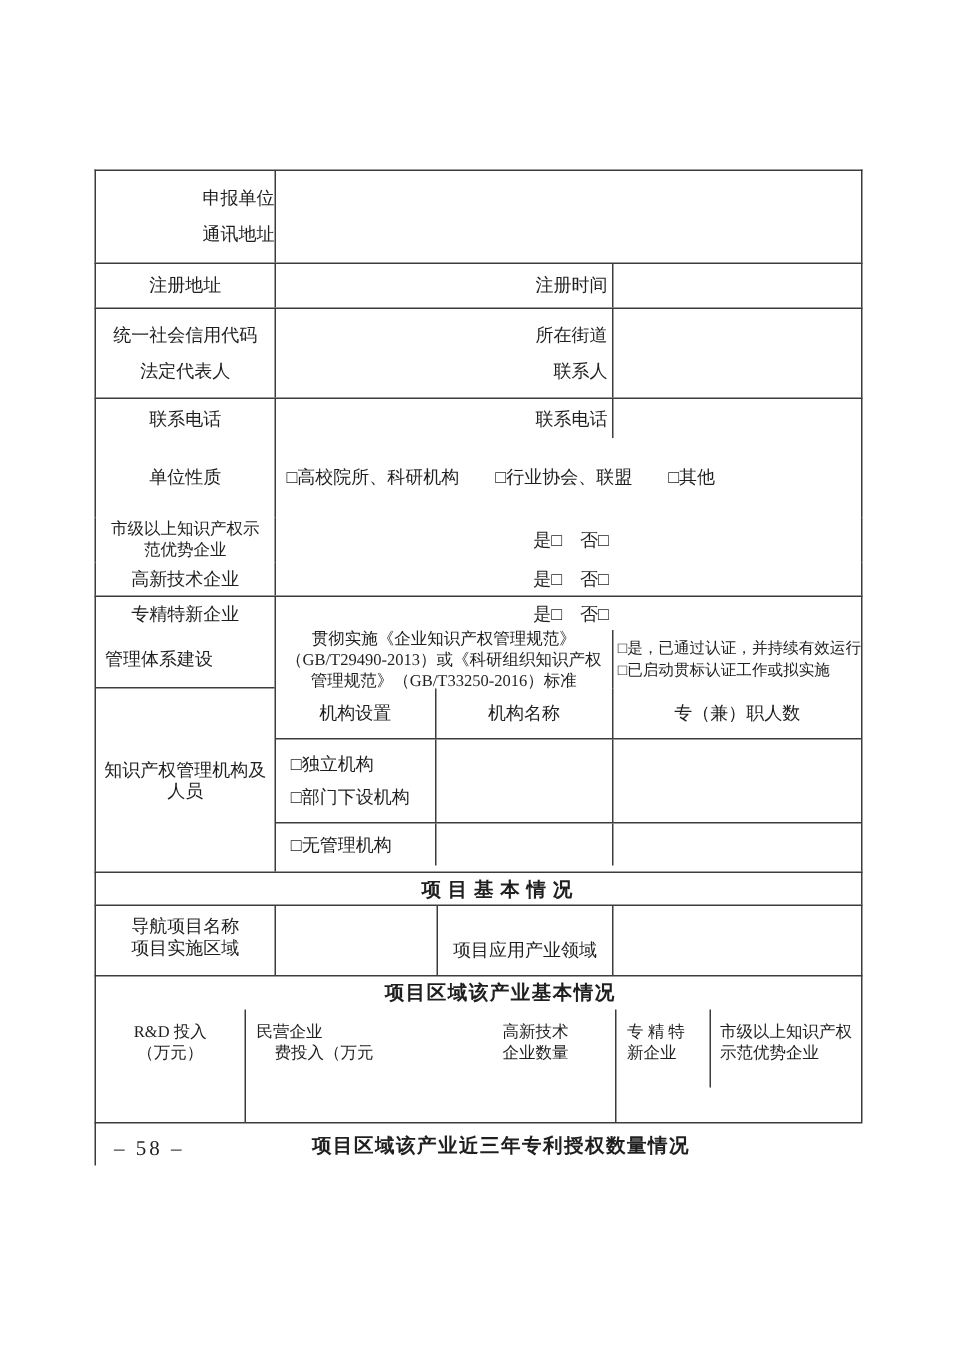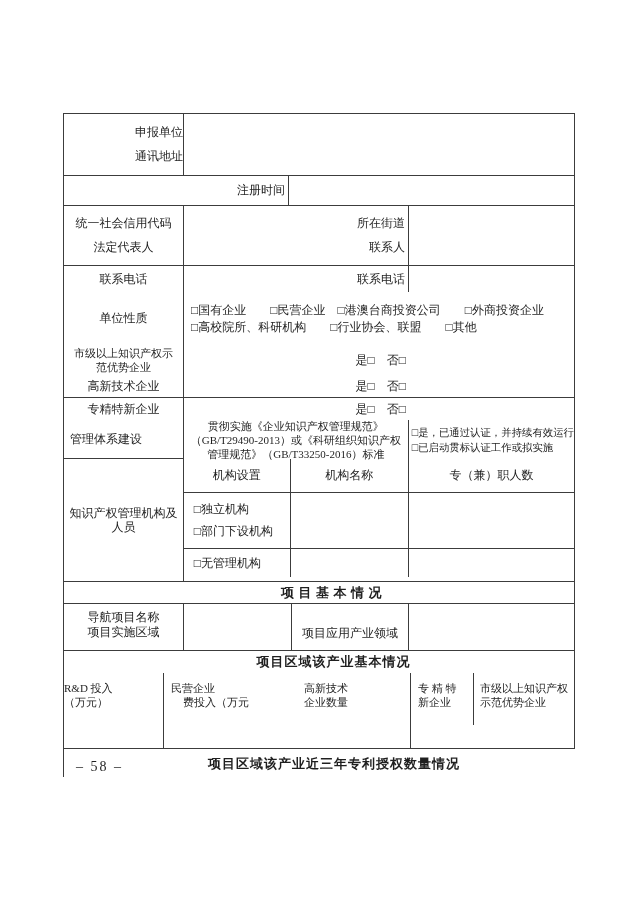--- a/index.html
+++ b/index.html
@@ -37,41 +37,42 @@
   .ctr{justify-content:center;text-align:center;}
   .colstack{flex-direction:column;justify-content:space-around;align-items:center;text-align:center;}
   .colstack-end{flex-direction:column;justify-content:space-around;align-items:flex-end;text-align:right;padding-right:3px;}
   .rgt{justify-content:flex-end;text-align:right;padding-right:3px;}
   .leftpad{justify-content:flex-start;padding-left:6px;}
   .s11{font-size:11px;line-height:14px;}
   .s10{font-size:10.4px;line-height:15px;}
   .opts{flex-direction:column;justify-content:center;align-items:flex-start;padding-left:7px;line-height:17px;}
   .sect{font-weight:bold;font-size:13px;justify-content:center;text-align:center;letter-spacing:1px;padding-left:29px;}
   .sp4{letter-spacing:4.5px;}
-  .topalign{align-items:flex-start;padding-top:8px;}
+  .topalign{align-items:center;padding-top:8px;}
   .nowrap{white-space:nowrap;}
   .pageno{position:absolute;left:76px;top:759px;font-size:14px;letter-spacing:2px;}
   .shortbr{background:linear-gradient(var(--ln),var(--ln)) right top/1px 52px no-repeat;}
   .lines2{line-height:14px;}
 </style>
 </head>
 <body>
 
 <div class="page">
   <div class="tbl">
 
     <div class="r bt" style="height:62px">
       <div class="c w120 br colstack" style="padding:6px 0;align-items:flex-end;">
         <div>申报单位</div>
         <div>通讯地址</div>
       </div>
       <div class="c fill"></div>
     </div>
 
     <div class="r bt" style="height:30px">
+      <div class="c w120 br ctr">注册地址</div>
       <div class="c w225 br rgt">注册时间</div>
       <div class="c fill"></div>
     </div>
 
     <div class="r bt" style="height:60px">
       <div class="c w120 br colstack" style="padding:5px 0;">
         <div>统一社会信用代码</div>
         <div>法定代表人</div>
       </div>
       <div class="c w225 br colstack-end" style="padding-top:5px;padding-bottom:5px;">
@@ -83,21 +84,20 @@
 
     <div class="r bt" style="height:27px">
       <div class="c w120 br ctr">联系电话</div>
       <div class="c w225 br rgt">联系电话</div>
       <div class="c fill"></div>
     </div>
 
     <div class="r" style="height:53px">
       <div class="c w120 br ctr">单位性质</div>
       <div class="c fill opts nowrap">
-        <div>□国有企业　　□民营企业　□港澳台商投资公司　　□外商投资企业</div>
         <div>□高校院所、科研机构　　□行业协会、联盟　　□其他</div>
       </div>
     </div>
 
     <div class="r" style="height:30px">
       <div class="c w120 br colstack s11 lines2" style="justify-content:center;">
         <div>市级以上知识产权示</div>
         <div>范优势企业</div>
       </div>
       <div class="c w225 rgt">是□　否□</div>

